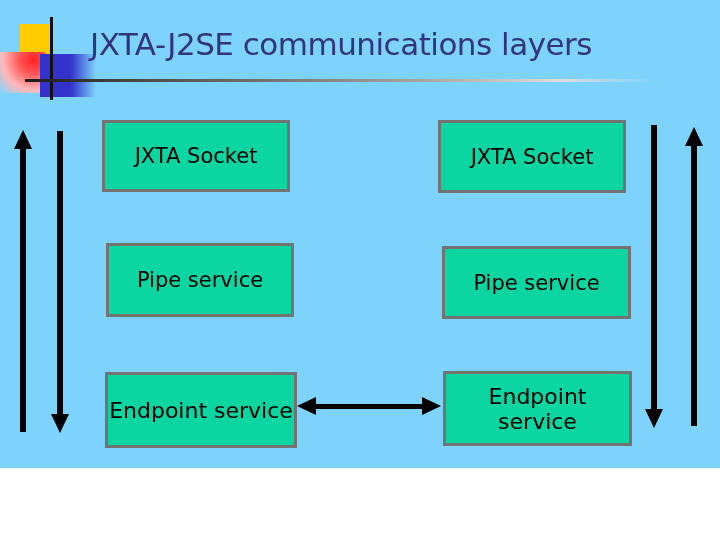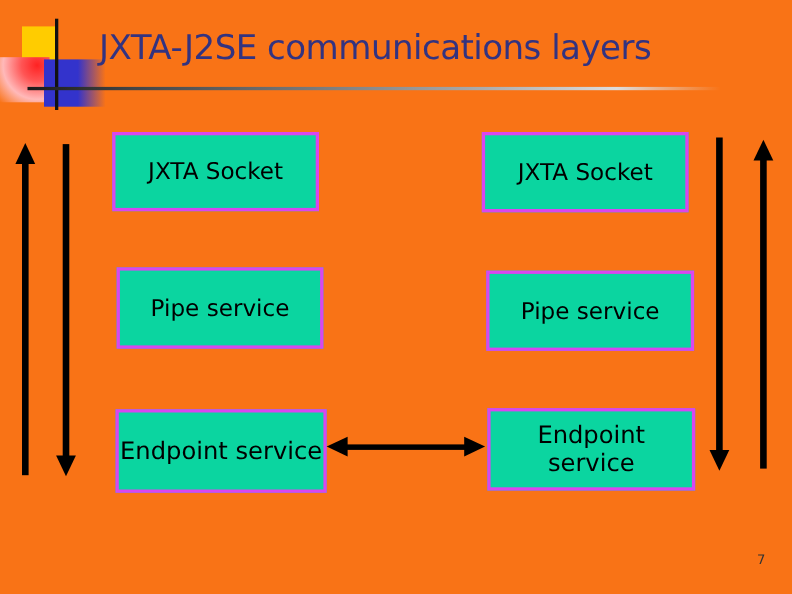--- a/index.html
+++ b/index.html
@@ -1,19 +1,19 @@
 <!DOCTYPE html>
 <html><head>
 <meta charset="utf-8">
 <style>
   html,body{margin:0;padding:0;background:#fff;}
   .slide{
     position:relative;
-    width:720px;height:540px;
-    background:#f97316;
+    width:720px;height:468px;
+    background:#7dd3fc;
     overflow:hidden;
     font-family:"DejaVu Sans","Liberation Sans",sans-serif;
   }
   
   .orn-yellow{position:absolute;left:20px;top:24px;width:30px;height:31px;background:#FFCC00;}
   .orn-blue{position:absolute;left:40px;top:54px;width:56px;height:43px;
     background:linear-gradient(to right,#3333CC 0%,#3333CC 55%,rgba(255,255,255,0) 100%);}
   .orn-red{position:absolute;left:0;top:52px;width:45px;height:41px;
     background:radial-gradient(circle at 75% 18%,#FF2222 0%,#FF5555 30%,#FFB9B9 65%,rgba(255,255,255,0) 100%);}
   .orn-vline{position:absolute;left:50px;top:17px;width:3px;height:83px;background:#111;}
@@ -21,21 +21,21 @@
     background:linear-gradient(to right,#1a1a1a 0%,#444 15%,#777 40%,#aaa 65%,#ddd 85%,rgba(255,255,255,0) 100%);}
   
   .title{
     position:absolute;left:90px;top:26px;width:600px;
     font-size:31px;line-height:36px;color:#333380;
     letter-spacing:-0.5px;white-space:nowrap;
   }
   
   .gbox{
     position:absolute;box-sizing:border-box;
-    background:#0BD5A0;border:3px solid #d946ef;
+    background:#0BD5A0;border:3px solid #737373;
     display:flex;align-items:center;justify-content:center;
     font-size:21px;color:#000;text-align:center;
   }
   .gbox.big{font-size:22px;}
   #b-l1{left:102px;top:120px;width:188px;height:72px;}
   #b-r1{left:438px;top:120px;width:188px;height:73px;}
   #b-l2{left:106px;top:243px;width:188px;height:74px;}
   #b-r2{left:442px;top:246px;width:189px;height:73px;}
   #b-l3{left:105px;top:372px;width:192px;height:76px;}
   #b-r3{left:443px;top:371px;width:189px;height:75px;}

